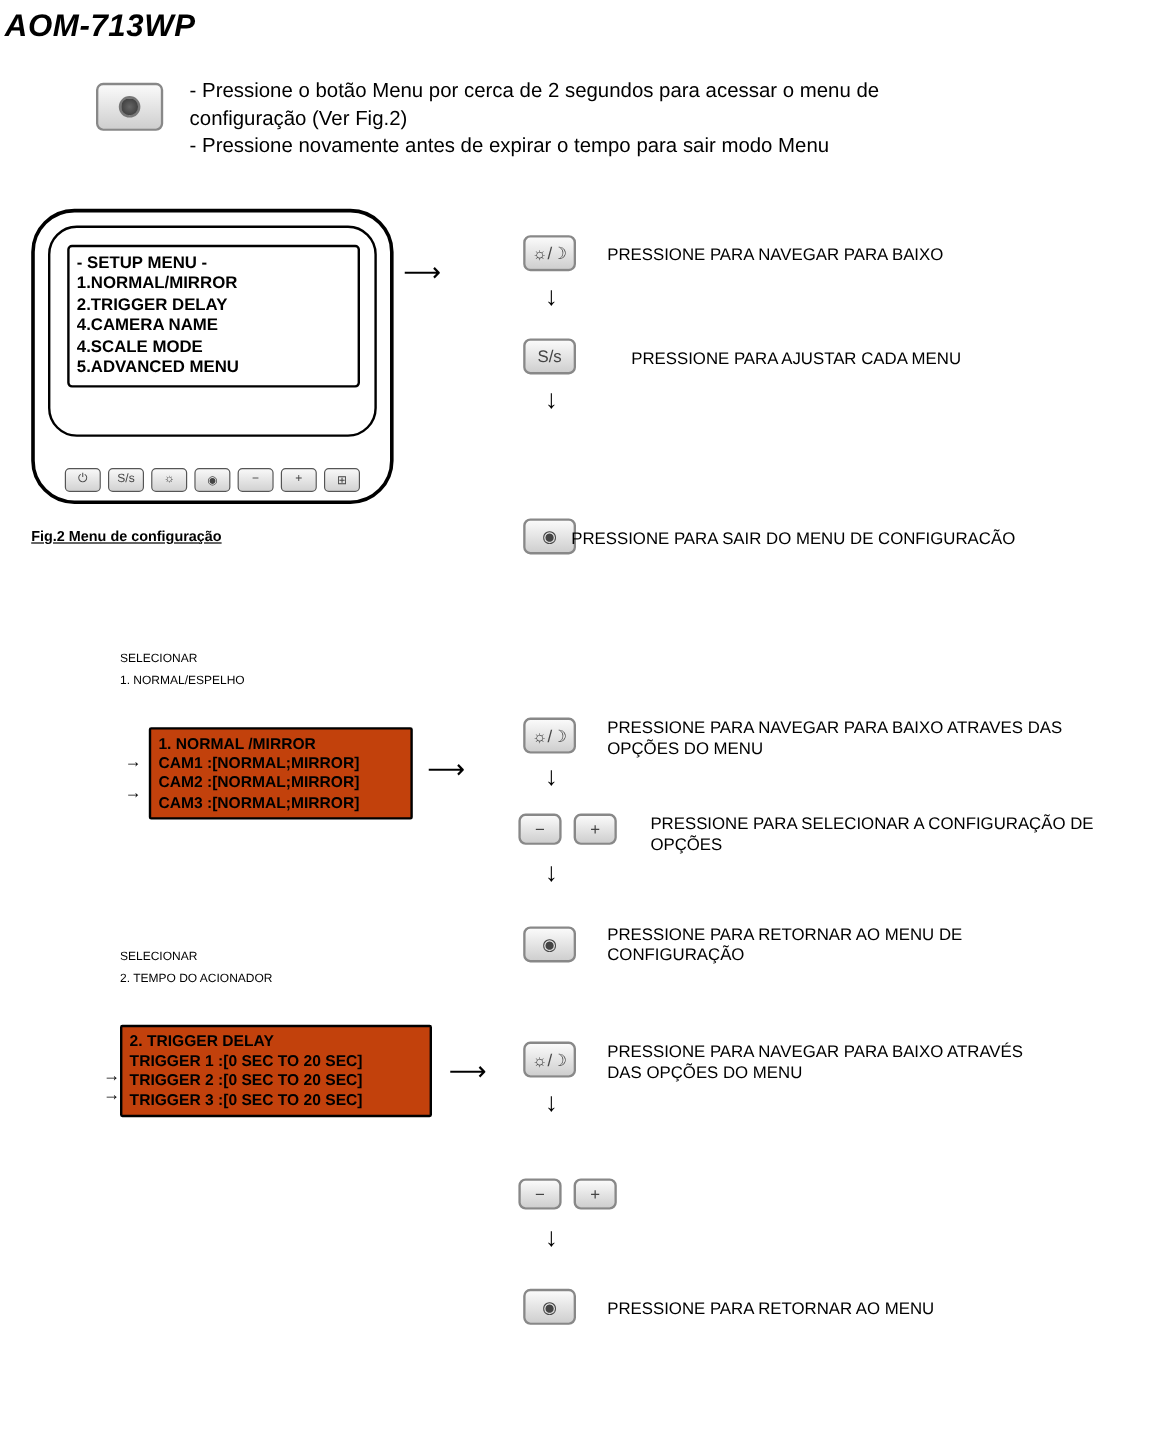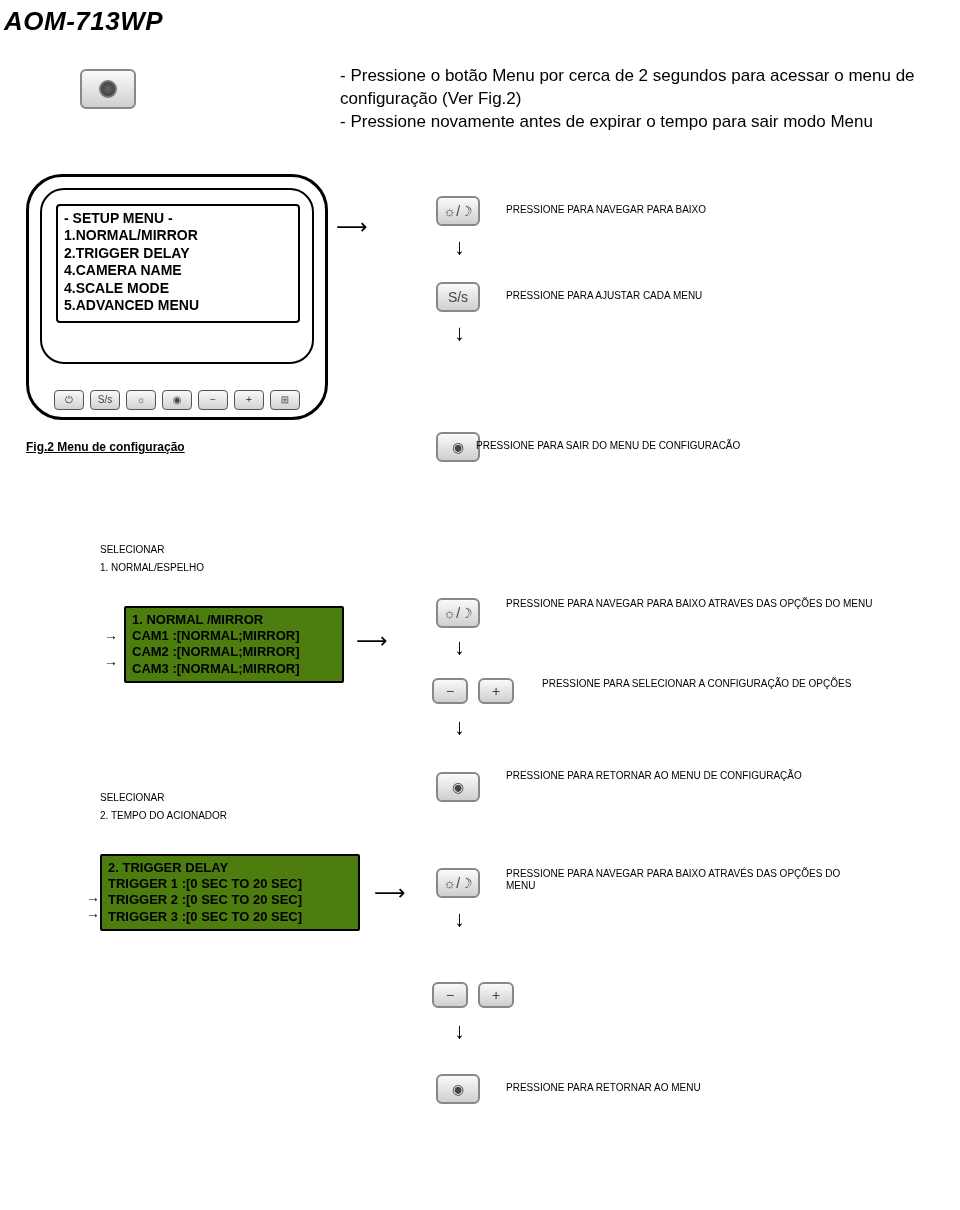--- a/index.html
+++ b/index.html
@@ -15,21 +15,20 @@
     font-weight: 900;
     font-style: italic;
     padding: 6px 0 0 4px;
     letter-spacing: 0.5px;
   }
   .intro-row {
     display: flex;
     align-items: flex-start;
     margin: 28px 0 0 80px;
     gap: 22px;
-    justify-content: space-between;
   }
   .menu-btn-icon {
     width: 56px; height: 40px;
     border: 2px solid #888;
     border-radius: 6px;
     background: linear-gradient(#fafafa,#cfcfcf);
     position: relative;
     top: 4px;
   }
   .menu-btn-icon::after{
@@ -109,21 +108,21 @@
     border-radius:6px;
     background:linear-gradient(#fafafa,#cfcfcf);
     display:inline-flex;
     align-items:center;
     justify-content:center;
     font-size:14px;
     color:#444;
   }
   .pill-btn.sm { width:36px; height:26px; }
   .legend-text{
-    font-size:10px;
+    font-size:14px;
     line-height:1.25;
   }
   .arrow-right{
     font-size:22px;
     color:#000;
   }
   .arrow-down{
     font-size:22px;
     color:#000;
   }
@@ -132,21 +131,21 @@
   .at { position:absolute; }
 
   
   .sub-box{
     border:2px solid #000;
     border-radius:2px;
     padding:4px 6px;
     font-size:13px;
     font-weight:bold;
     line-height:1.25;
-    background:#4d7c0f;
+    background:#c2410c;
   }
   .sel-label{
     font-size:10px;
   }
   .small-arrow { font-size:14px; color:#000; }
 </style>
 </head>
 <body>
 
 <h1 class="page-title">AOM-713WP</h1>
@@ -185,21 +184,21 @@
   <div class="fig-caption">Fig.2 Menu de configuração</div>
 
   <div class="at" style="left:336px; top:40px;"><span class="arrow-right">⟶</span></div>
 
   <div class="at pill-btn" style="left:436px; top:22px;">☼/☽</div>
   <div class="at legend-text" style="left:506px; top:30px;">PRESSIONE PARA NAVEGAR PARA BAIXO</div>
 
   <div class="at" style="left:454px; top:60px;"><span class="arrow-down">↓</span></div>
 
   <div class="at pill-btn" style="left:436px; top:108px;">S/s</div>
-  <div class="at legend-text" style="left:506px; top:116px;">PRESSIONE PARA AJUSTAR CADA MENU</div>
+  <div class="at legend-text" style="left:526px; top:116px;">PRESSIONE PARA AJUSTAR CADA MENU</div>
 
   <div class="at" style="left:454px; top:146px;"><span class="arrow-down">↓</span></div>
 
   <div class="at pill-btn" style="left:436px; top:258px;">◉</div>
   <div class="at legend-text" style="left:476px; top:266px;">PRESSIONE PARA SAIR DO MENU DE CONFIGURACÃO</div>
 
   <div class="at sel-label" style="left:100px; top:370px;">SELECIONAR</div>
   <div class="at sel-label" style="left:100px; top:388px;">1. NORMAL/ESPELHO</div>
 
   <div class="at sub-box" style="left:124px; top:432px; width:220px;">

